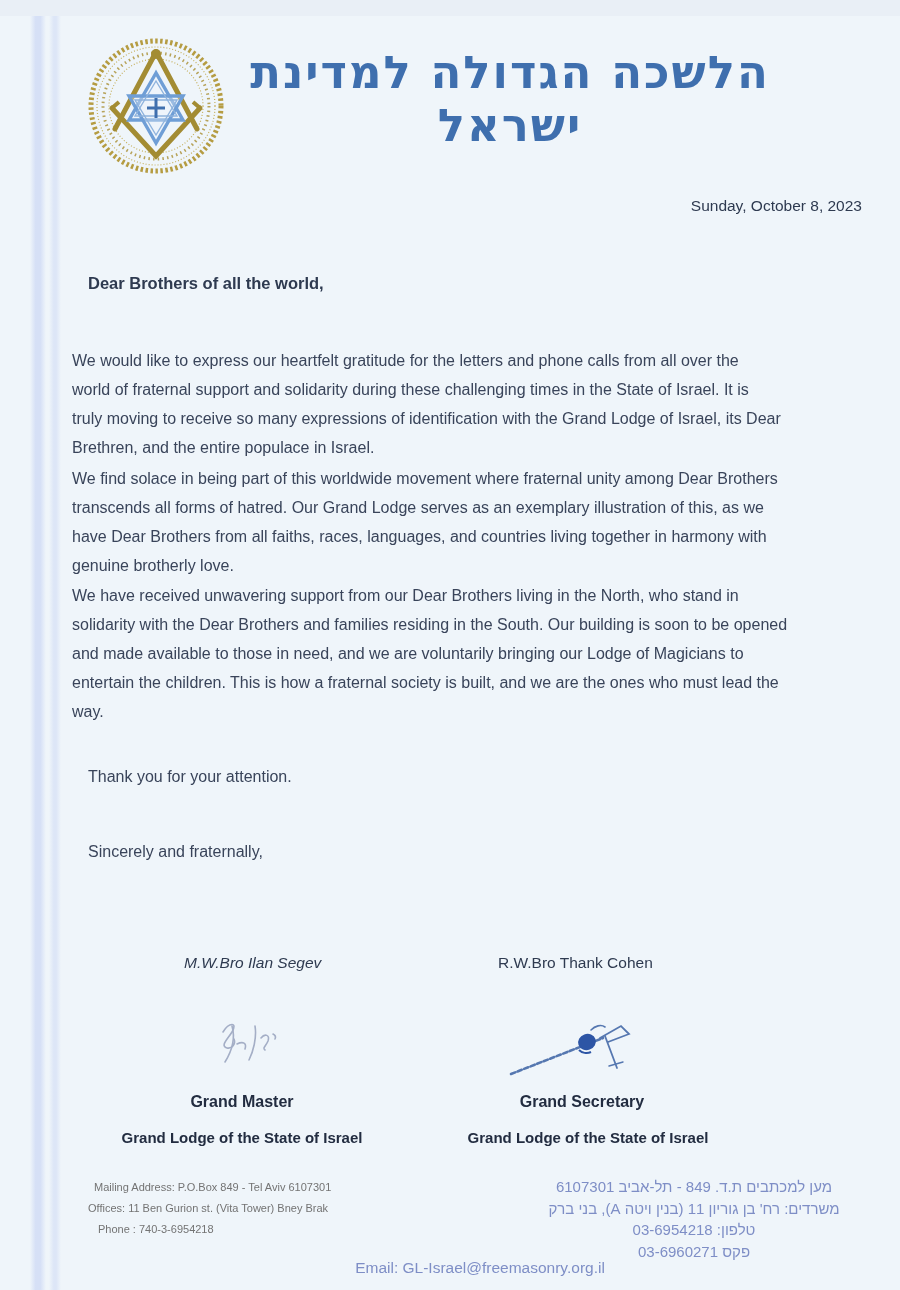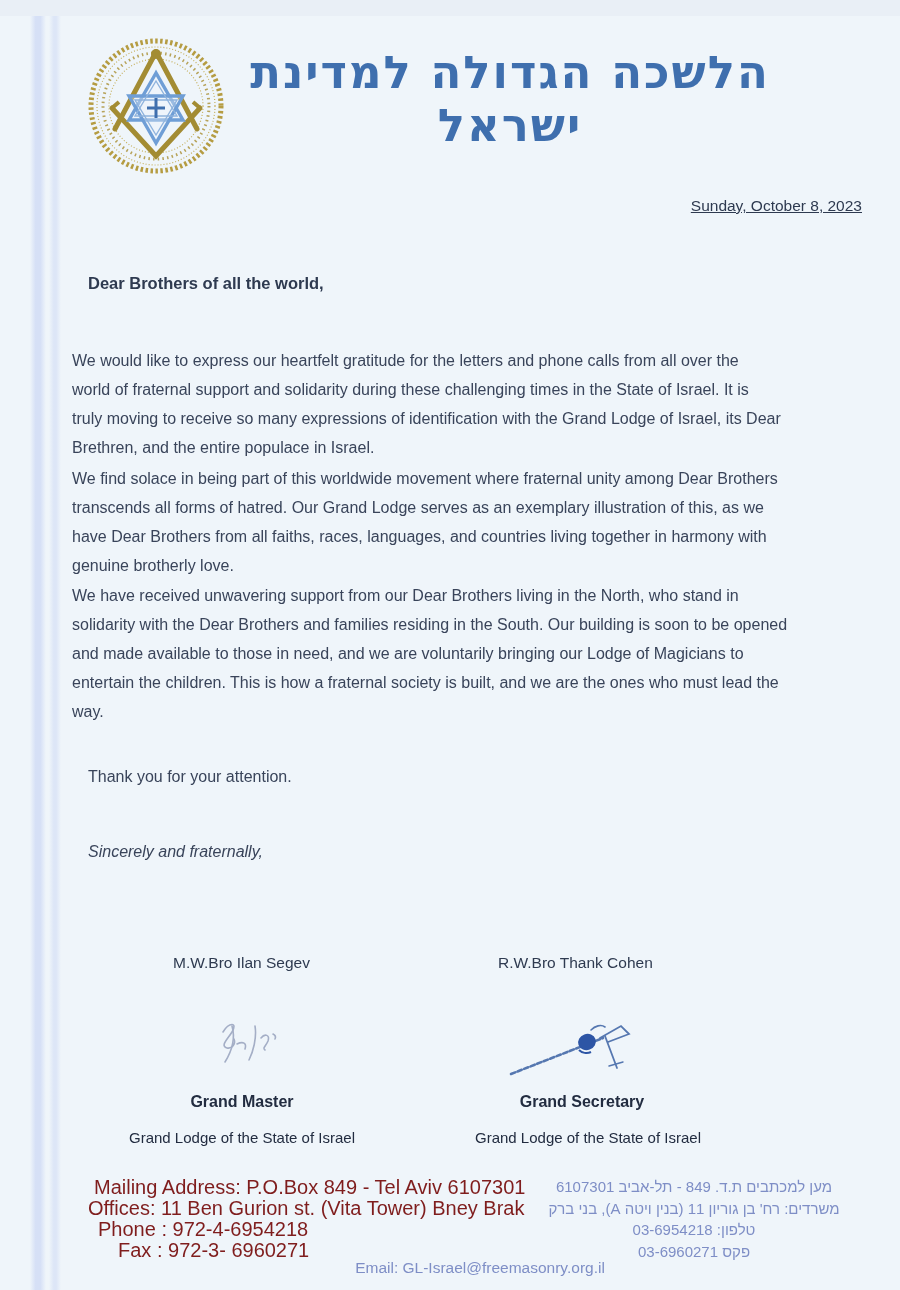--- a/index.html
+++ b/index.html
@@ -26,52 +26,52 @@
   .seal{position:absolute;left:86px;top:20px;width:140px;height:140px;}
   .title-he{
     position:absolute;left:230px;top:30px;width:560px;
     text-align:center;direction:rtl;
     font-family:"DejaVu Serif","DejaVu Sans",serif;
     font-size:45px;font-weight:700;color:#3f6fae;
     letter-spacing:2px;
   }
   .date-line{
     position:absolute;right:38px;top:181px;width:400px;
-    text-align:right;font-size:15.5px;color:#2e3a50;text-decoration:underline;
+    text-align:right;font-size:15.5px;color:#2e3a50;
   }
   .salutation{
     position:absolute;left:88px;top:258px;
     font-size:16.5px;font-weight:700;color:#2e3a50;
   }
   .para{
     position:absolute;left:72px;width:805px;
     font-size:16px;line-height:29px;color:#39445a;
     white-space:pre-line;
   }
   .p1{top:330px;}
   .p2{top:448px;}
   .p3{top:565px;}
   .thanks{position:absolute;left:88px;top:752px;font-size:16px;color:#39445a;}
-  .closing{position:absolute;left:88px;top:827px;font-size:16px;color:#39445a;font-style:italic;}
+  .closing{position:absolute;left:88px;top:827px;font-size:16px;color:#39445a;}
   .sig-name{position:absolute;top:938px;font-size:15.5px;color:#2e3a50;}
-  .sig-name-left{left:173px;}
+  .sig-name-left{left:184px;font-style:italic;}
   .sig-name-right{left:498px;}
   .sig-img-left{position:absolute;left:185px;top:998px;width:110px;height:62px;}
   .sig-img-right{position:absolute;left:505px;top:1000px;width:135px;height:65px;}
   .role{position:absolute;top:1077px;width:300px;text-align:center;
         font-size:16px;font-weight:700;color:#222c40;}
   .role-left{left:92px;}
   .role-right{left:432px;}
   .org{position:absolute;top:1113px;width:340px;text-align:center;
-       font-size:15px;font-weight:400;color:#222c40;}
+       font-size:15px;font-weight:700;color:#222c40;}
   .org-left{left:72px;}
   .org-right{left:418px;}
   .footer-en{
     position:absolute;left:88px;top:1161px;
-    font-size:20px;line-height:21px;color:#7f1d1d;
+    font-size:11px;line-height:21px;color:#737373;
   }
   .footer-en .fl1{padding-left:6px;}
   .footer-en .fl3{padding-left:10px;}
   .footer-en .fl4{padding-left:30px;}
   .footer-he{
     position:absolute;right:26px;top:1160px;width:360px;
     direction:rtl;text-align:center;
     font-size:15px;line-height:21.5px;color:#7e8ec6;
   }
   .footer-email{
@@ -162,22 +162,21 @@
 
   <div class="role role-left">Grand Master</div>
   <div class="role role-right">Grand Secretary</div>
 
   <div class="org org-left">Grand Lodge of the State of Israel</div>
   <div class="org org-right">Grand Lodge of the State of Israel</div>
 
   <div class="footer-en">
     <div class="fl1">Mailing Address: P.O.Box  849   - Tel Aviv 6107301</div>
     <div class="fl2">Offices: 11 Ben Gurion st. (Vita Tower) Bney Brak</div>
-    <div class="fl3">Phone : 972-4-6954218</div>
-    <div class="fl4">Fax : 972-3- 6960271</div>
+    <div class="fl3">Phone : 740-3-6954218</div>
   </div>
 
   <div class="footer-he" dir="rtl">
     <div>מען למכתבים ת.ד. 849 - תל-אביב  6107301</div>
     <div>משרדים: רח' בן גוריון 11 (בנין ויטה A), בני ברק</div>
     <div>טלפון: 03-6954218</div>
     <div>פקס   03-6960271</div>
   </div>
 
   <div class="footer-email">Email: GL-Israel@freemasonry.org.il</div>

